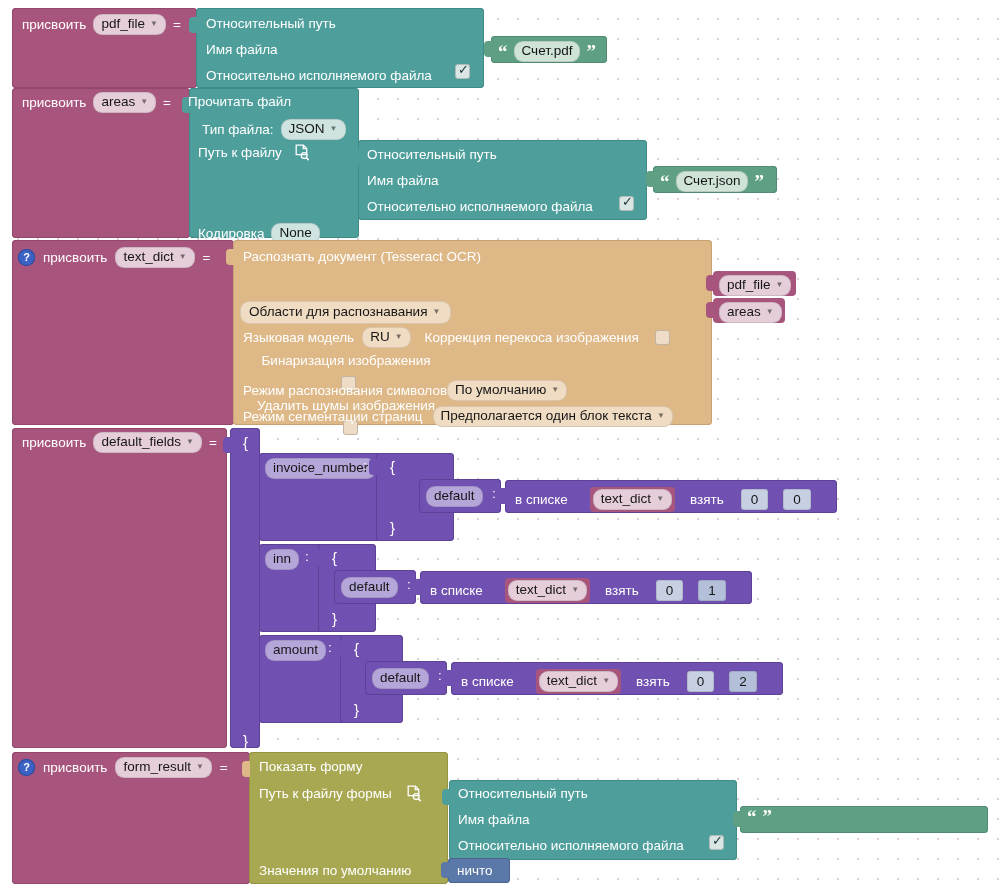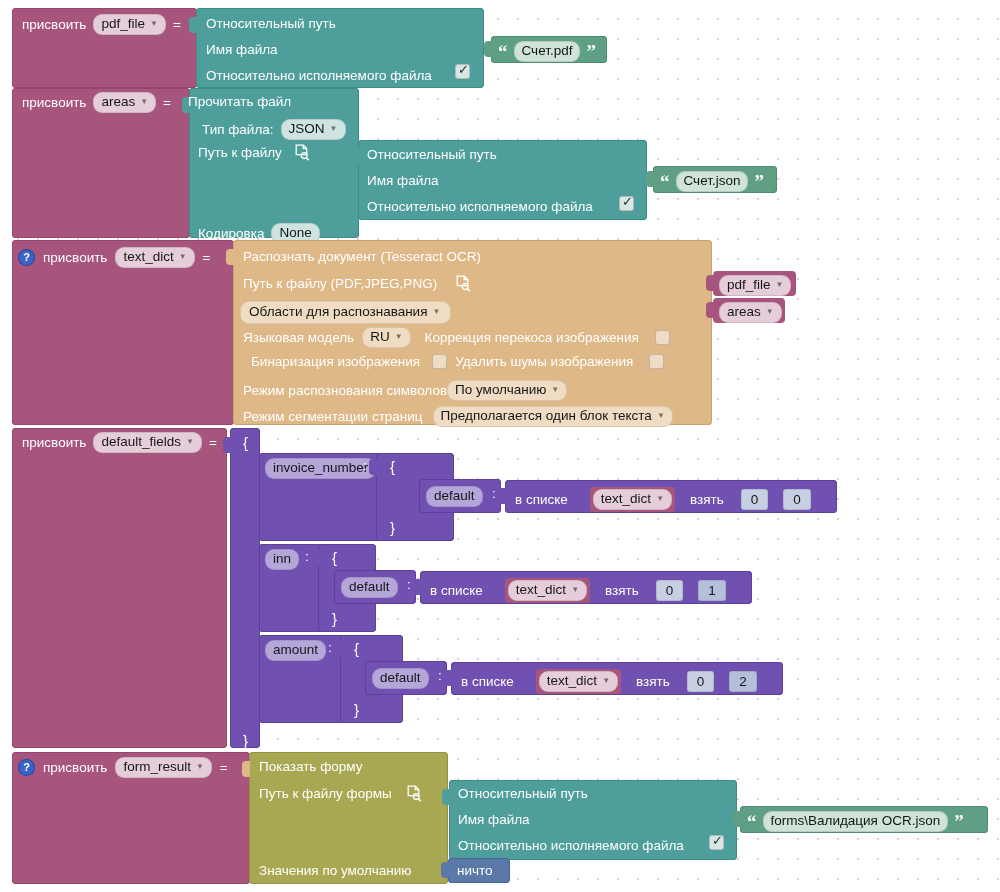--- a/index.html
+++ b/index.html
@@ -185,50 +185,39 @@
         <span class="caret">▼</span>
       </span>
     <span class="lbl">=</span>
   </div>
 
   <div class="blk blk-ocr" style="left:233px; top:240px; width:479px; height:185px;">
     <span class="plug plug-ocr"></span>
   </div>
   <div class="lbl" style="position:absolute; left:243px; top:250px;">Распознать документ (Tesseract OCR)</div>
 
-  <div class="row" style="left:243px; top:275px; gap:10px;">
-    <span class="lbl">Путь к файлу (PDF,JPEG,PNG)</span>
-    <span style="margin-left:8px;">
-      <svg class="fileicon" viewBox="0 0 16 17" fill="none" stroke="#ffffff" stroke-width="1.3">
-        <path d="M2.2 1.2h7.1l3.4 3.4v6.1H2.2z"></path>
-        <path d="M9.2 1.3v3.4h3.4"></path>
-        <circle cx="10.2" cy="11.6" r="2.9"></circle>
-        <path d="M12.4 13.8l2.3 2.3" stroke-width="1.6"></path>
-      </svg>
-    </span>
-  </div>
 
   <div class="row" style="left:240px; top:301px;">
     <span class="chip chip-ocr" style="padding:3px 10px 4px 8px;">
         <span>Области для распознавания</span>
         <span class="caret">▼</span>
       </span>
   </div>
 
   <div class="row" style="left:243px; top:327px; gap:8px;">
     <span class="lbl">Языковая модель</span>
     <span class="chip chip-ocr">
         <span>RU</span>
         <span class="caret">▼</span>
       </span>
     <span class="lbl" style="margin-left:6px;">Коррекция перекоса изображения</span>
     <span class="cb ocr" style="margin-left:8px;"></span>
   </div>
 
-  <div class="row" style="left:251px; top:354px; gap:8px;">
+  <div class="row" style="left:257px; top:354px; gap:8px;flex-direction:column;">
     <span class="lbl">Бинаризация изображения</span>
     <span class="cb ocr" style="margin-left:4px;"></span>
     <span class="lbl" style="">Удалить шумы изображения</span>
     <span class="cb ocr" style="margin-left:8px;"></span>
   </div>
 
   <div class="row" style="left:243px; top:380px; justify-content:flex-end;">
     <span class="lbl">Режим распознования символов</span>
     <span class="chip chip-ocr">
         <span>По умолчанию</span>
@@ -403,21 +392,20 @@
   <div class="lbl" style="position:absolute; left:458px; top:787px;">Относительный путь</div>
   <div class="lbl" style="position:absolute; left:458px; top:813px;">Имя файла</div>
   <div class="lbl" style="position:absolute; left:458px; top:839px;">Относительно исполняемого файла</div>
   <span class="cb on" style="position:absolute; left:709px; top:835px;"></span>
 
   <div class="blk blk-str" style="left:740px; top:806px; width:248px; height:27px;">
     <span class="plug plug-str" style="top:5px; height:16px;"></span>
   </div>
   <div class="row" style="left:747px; top:811px; gap:6px;">
     <span class="q">“</span>
-    <span class="chip chip-str">forms\Валидация OCR.json</span>
     <span class="q">”</span>
   </div>
 
   <div class="blk blk-null" style="left:448px; top:858px; width:62px; height:25px;">
     <span class="plug plug-null" style="top:4px; height:16px;"></span>
   </div>
   <div class="lbl" style="position:absolute; left:457px; top:864px;">ничто</div>
 
 </div>
 

